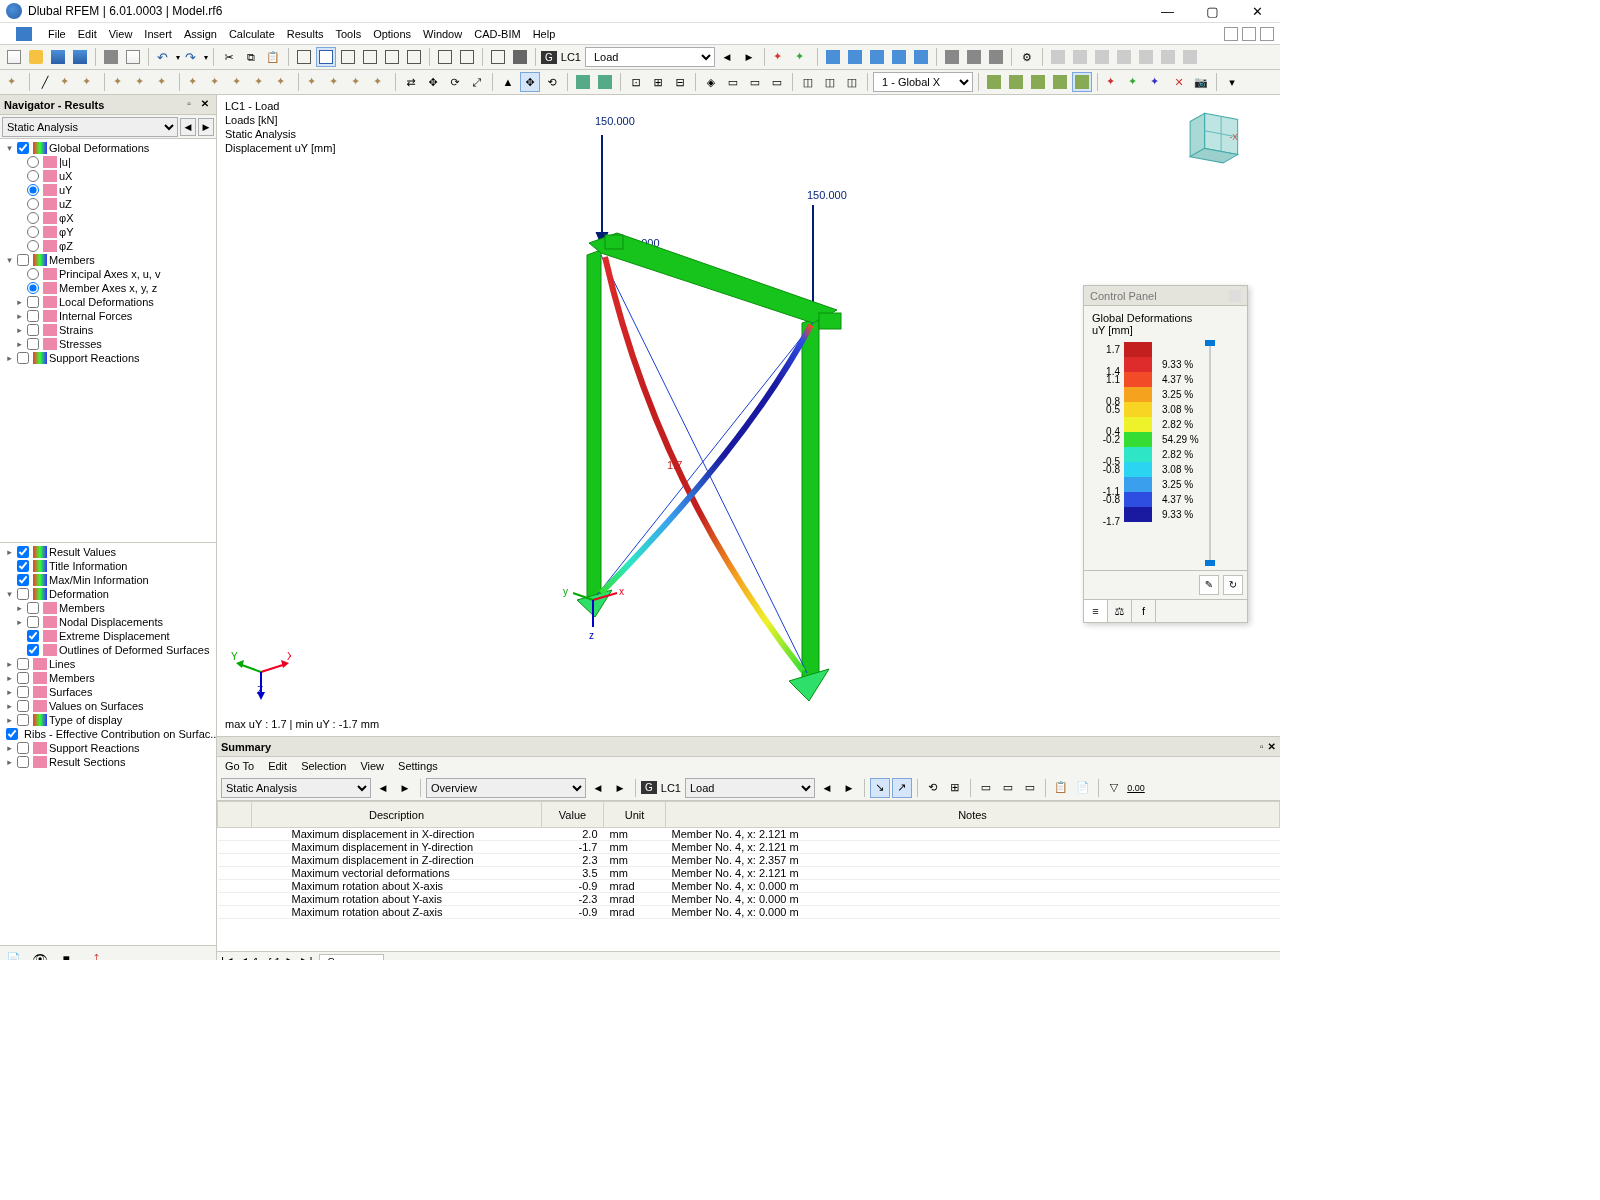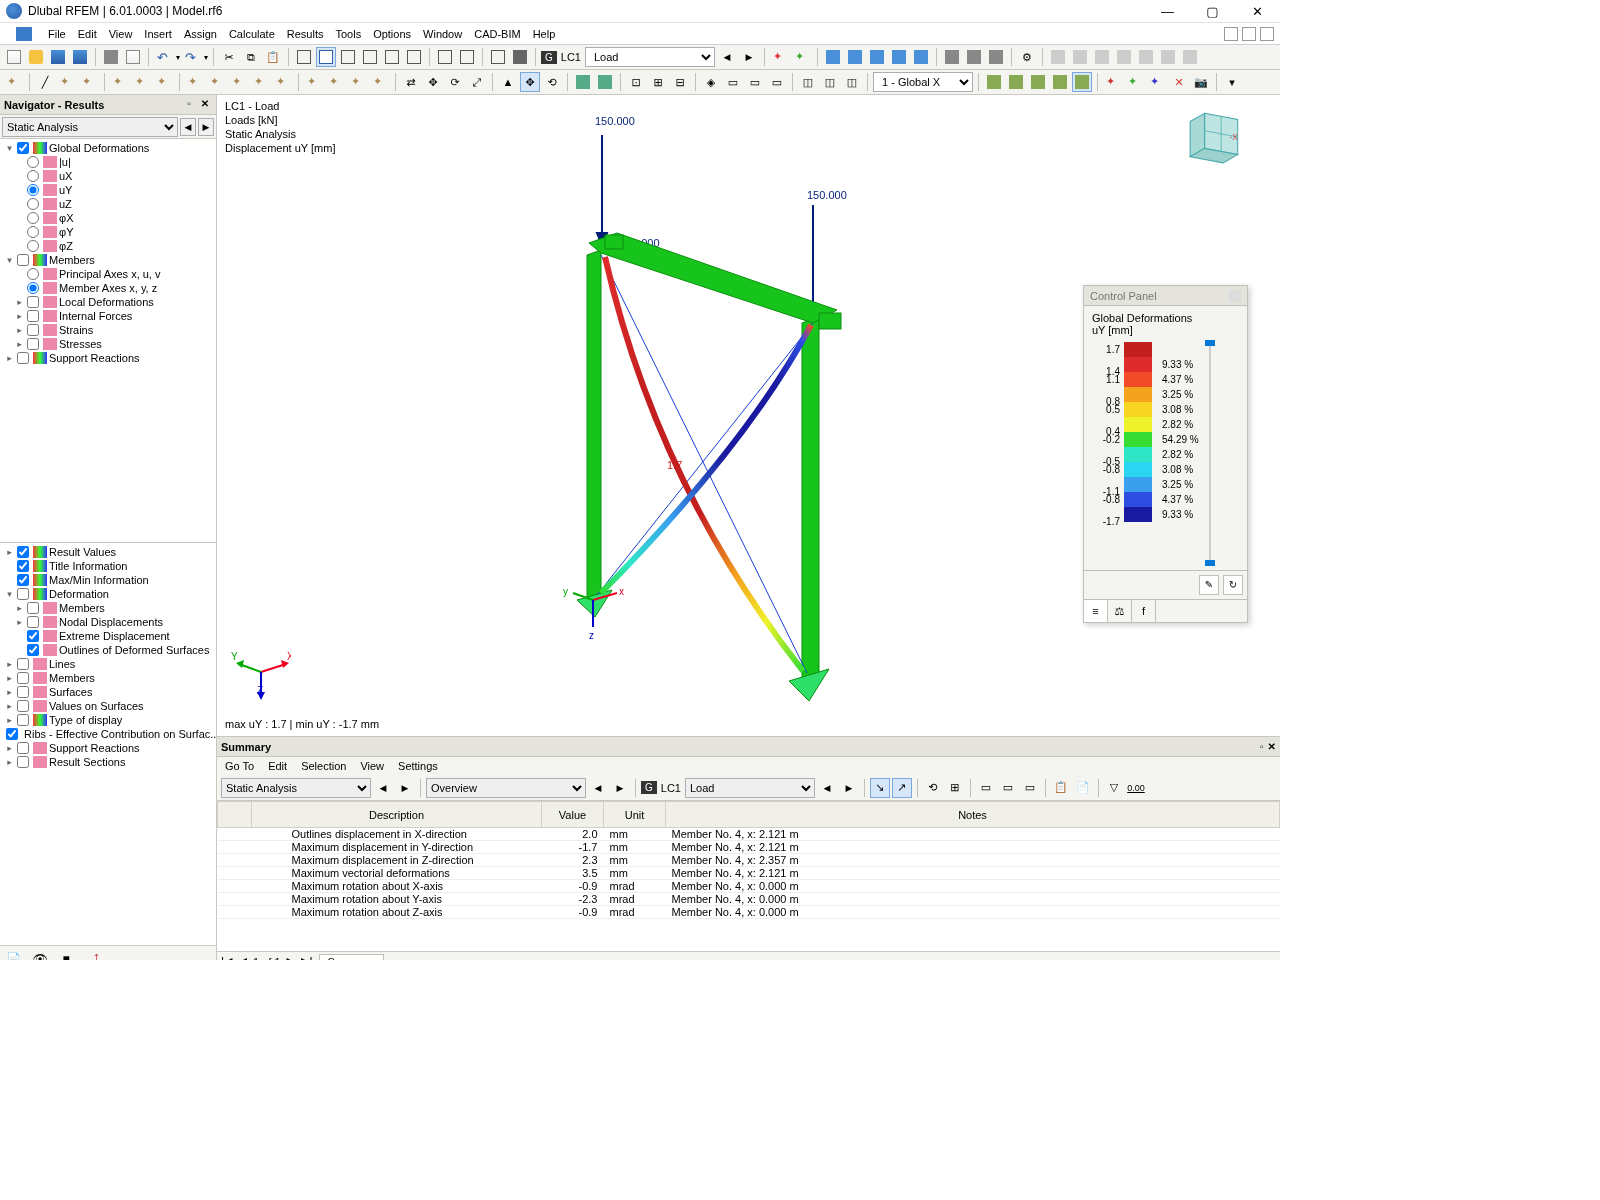--- a/index.html
+++ b/index.html
@@ -819,21 +819,21 @@
             <th style="width:34px;"></th>
             <th style="width:290px;">Description</th>
             <th style="width:62px;">Value</th>
             <th style="width:62px;">Unit</th>
             <th>Notes</th>
           </tr>
             </thead>
           <tbody id="sum-body">
               <tr>
                 <td></td>
-                <td style="padding-left:40px;">Outlines displacement in X-direction</td>
+                <td style="padding-left:40px;">Maximum displacement in X-direction</td>
                 <td style="text-align:right;">2.0</td>
                 <td>mm</td>
                 <td>Member No. 4, x: 2.121 m</td>
               </tr>
               <tr>
                 <td></td>
                 <td style="padding-left:40px;">Maximum displacement in Y-direction</td>
                 <td style="text-align:right;">-1.7</td>
                 <td>mm</td>
                 <td>Member No. 4, x: 2.121 m</td>

